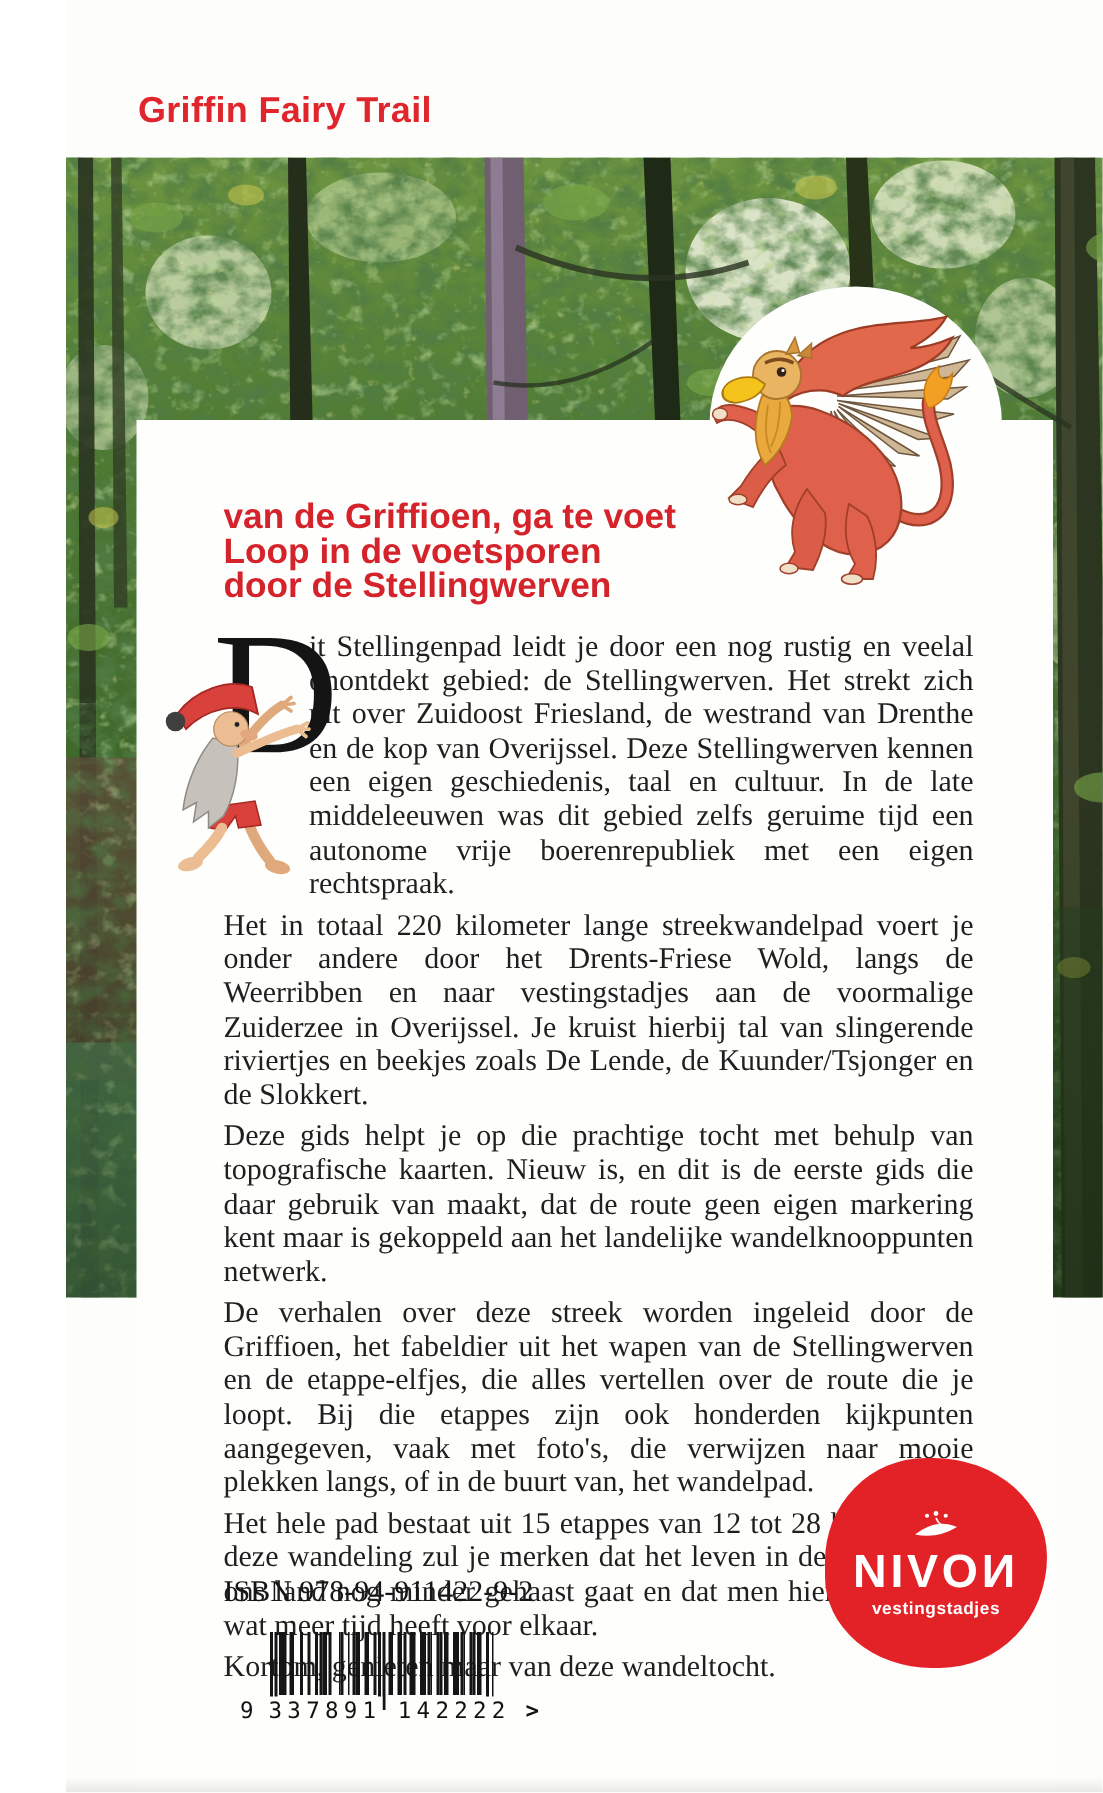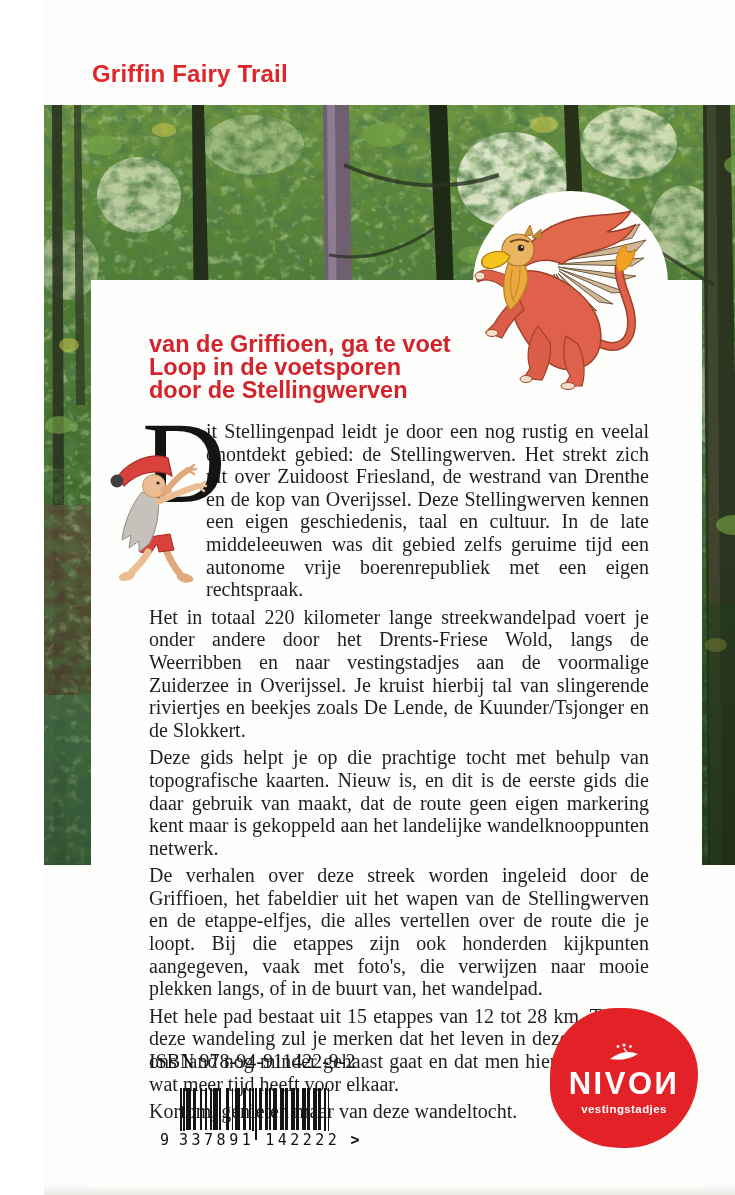--- a/index.html
+++ b/index.html
@@ -26,21 +26,21 @@
   .isbn{position:absolute;left:105px;top:1050px;font-family:"Liberation Serif",serif;
         font-size:20px;color:#161616;}
   .barcode{position:absolute;left:136px;top:1088px;width:170px;height:72px;}
   .bars{position:absolute;left:0;top:0;width:150px;height:54px;}
   .bar{position:absolute;top:0;width:1.7px;height:42px;background:#151515;}
   .bar.guard{height:52px;}
   .bcdigits{position:absolute;left:-20px;top:43px;display:flex;gap:9px;align-items:flex-start;
         font-family:"DejaVu Sans Mono",monospace;font-size:15px;color:#111;}
   .bcdigits .grp{letter-spacing:3.5px;background:#fefefc;padding:0 1px;}
   .bcdigits .arrow{font-weight:700;}
-  .nivon{position:absolute;left:506px;top:1008px;width:148px;height:140px;background:#e32227;
+  .nivon{position:absolute;left:506px;top:972px;width:148px;height:140px;background:#e32227;
         border-radius:47% 53% 50% 50% / 51% 49% 55% 45%;
         display:flex;flex-direction:column;align-items:center;justify-content:center;color:#fff;}
   .wordmark{font-size:31px;font-weight:700;letter-spacing:2.5px;line-height:1;}
   .tagline{font-size:11.5px;font-weight:700;letter-spacing:.4px;margin-top:4px;}
   .sprout{margin-bottom:3px;}
 </style>
 </head>
 <body>
 
 <div class="page">

